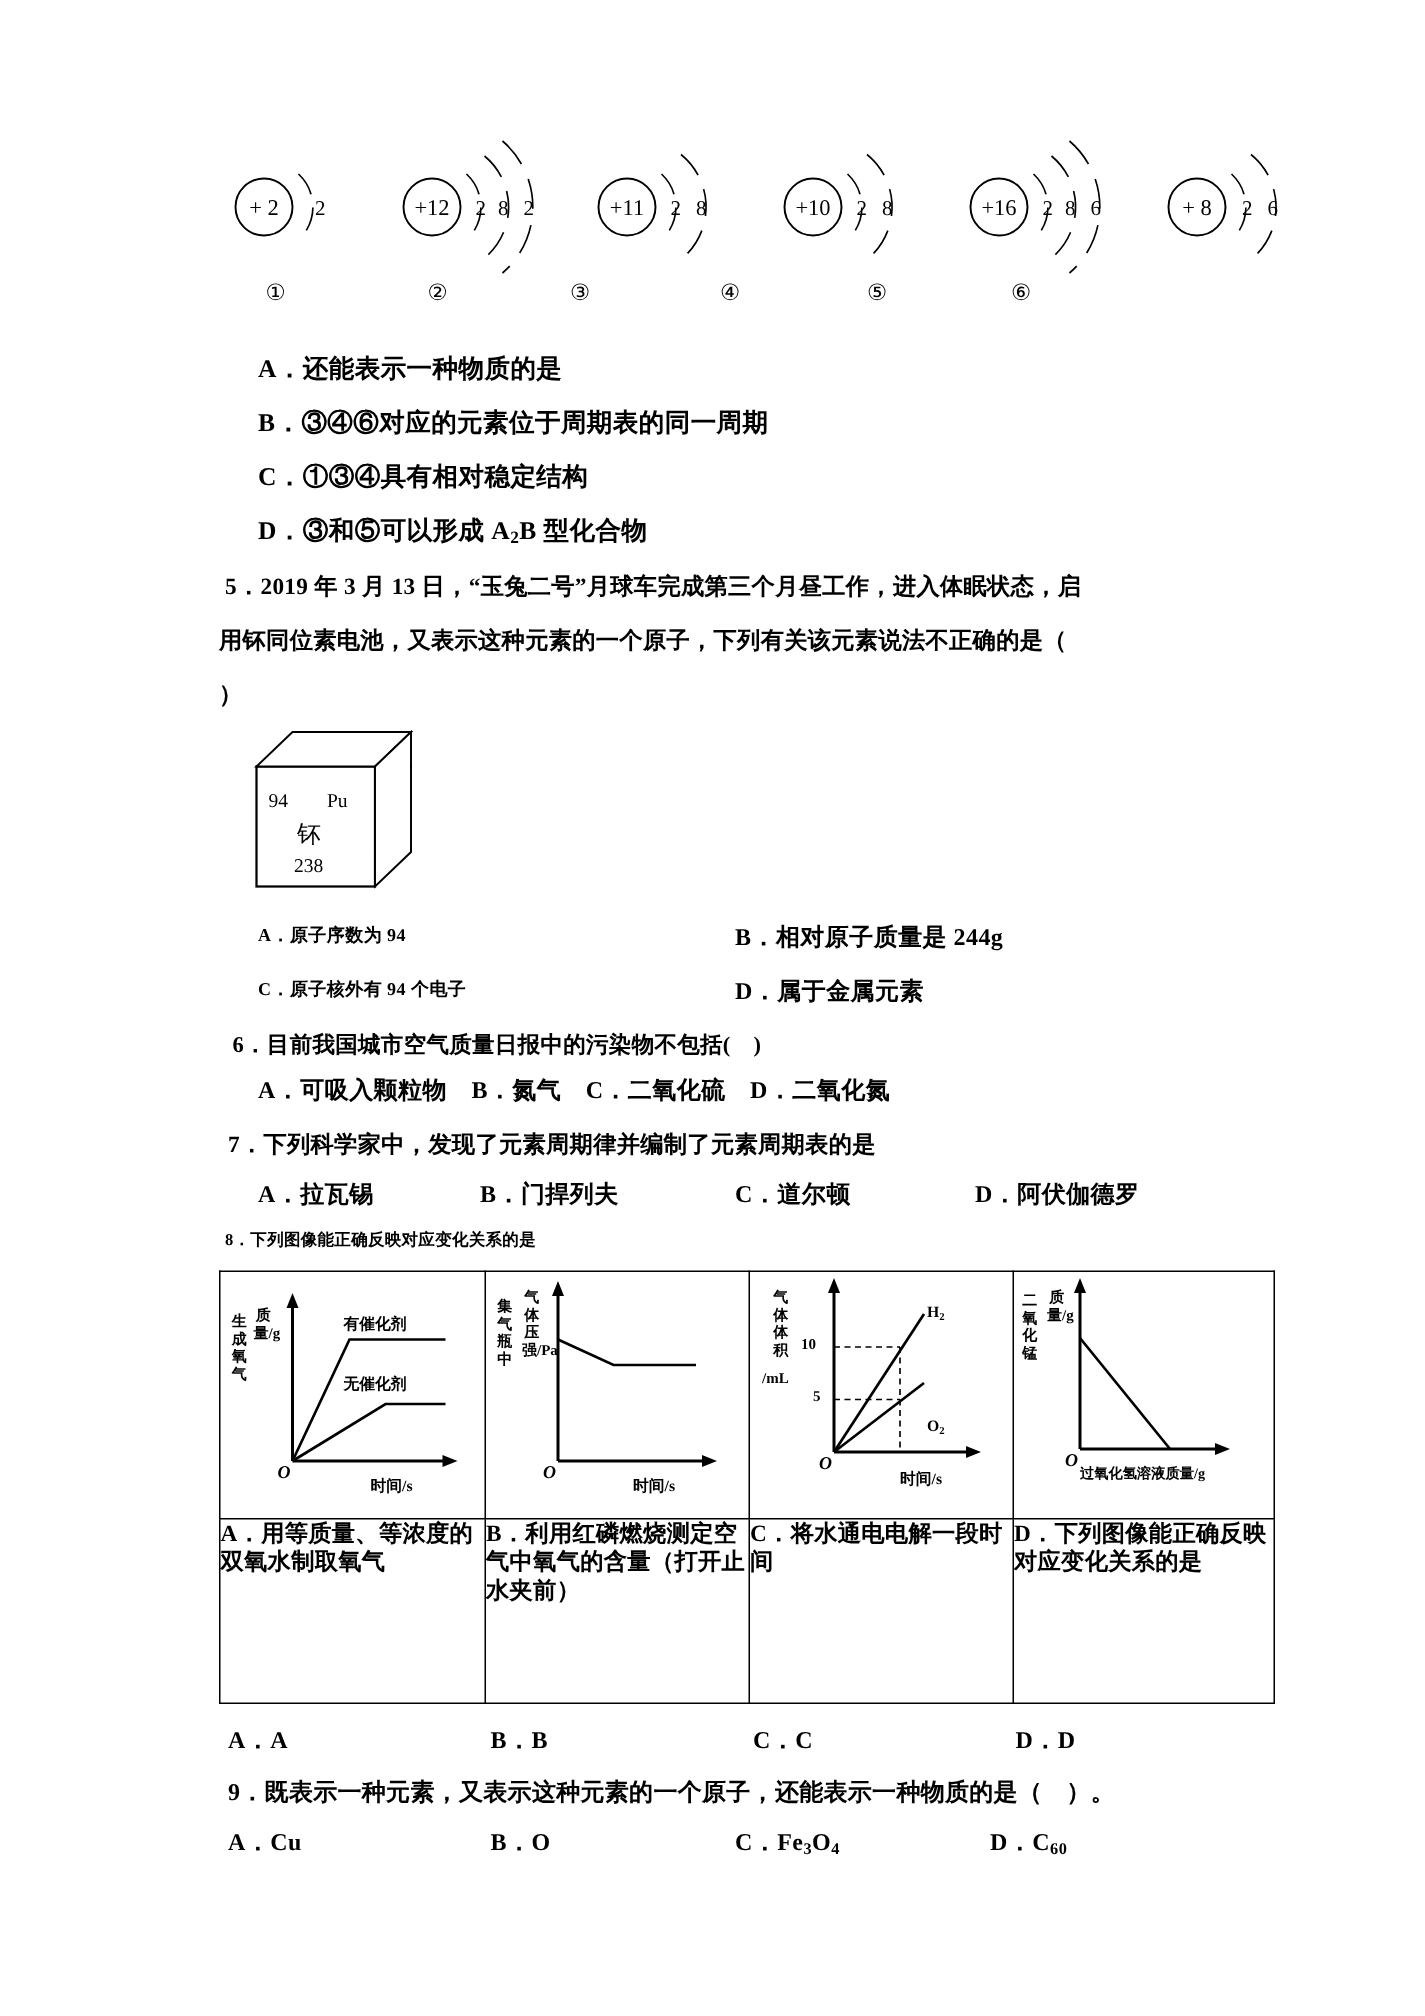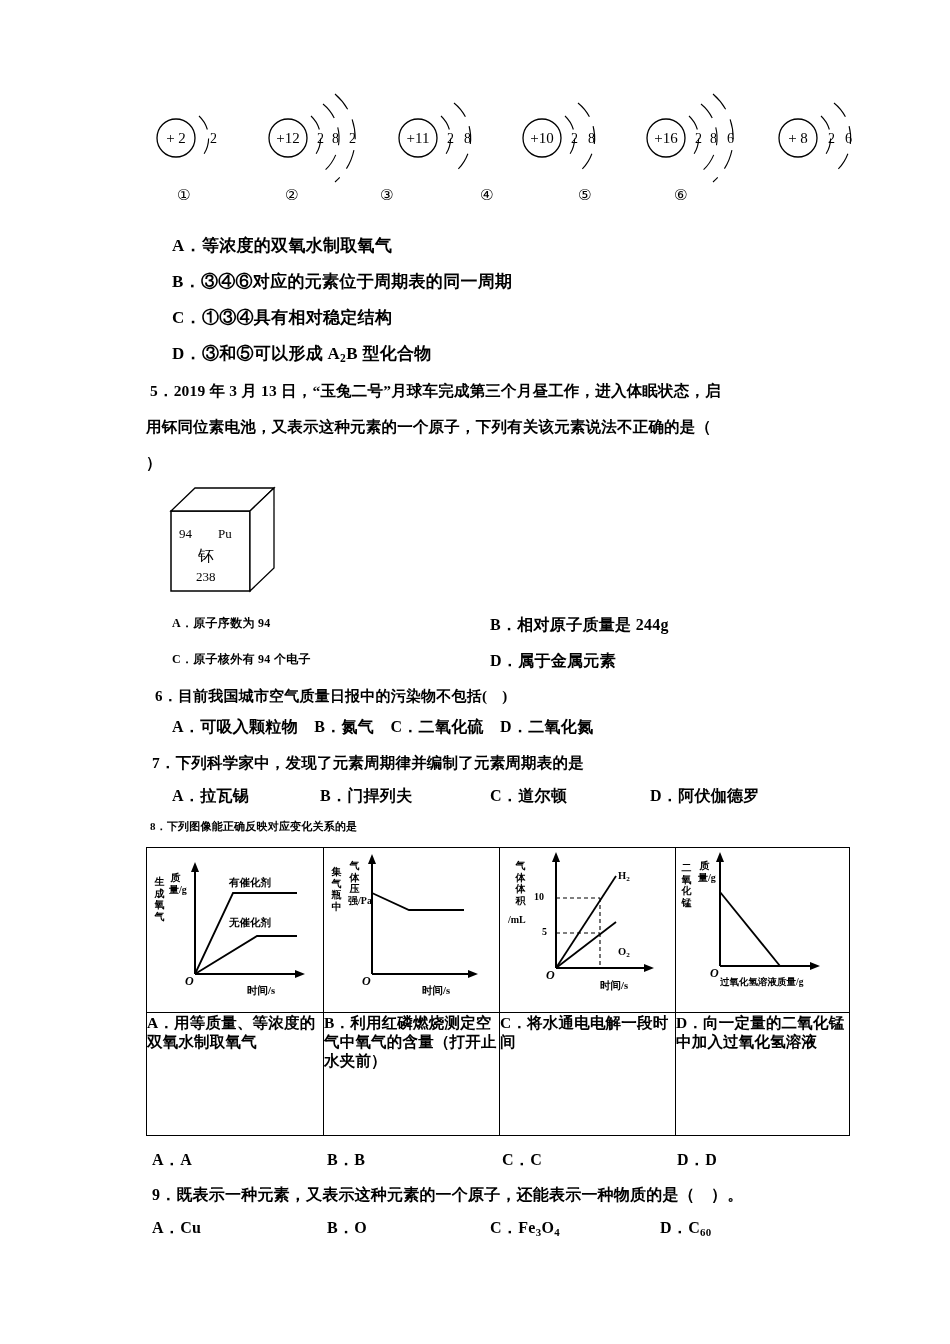--- a/index.html
+++ b/index.html
@@ -225,21 +225,21 @@
 
   <div class="index-row">
     <span class="index-lab" style="left:31px;">①</span>
     <span class="index-lab" style="left:139px;">②</span>
     <span class="index-lab" style="left:234px;">③</span>
     <span class="index-lab" style="left:334px;">④</span>
     <span class="index-lab" style="left:432px;">⑤</span>
     <span class="index-lab" style="left:528px;">⑥</span>
   </div>
 
-  <div class="opt-line" style="left:172px; top:234px;">A．等浓度的双氧水制取氧气</div>
+  <div class="opt-line" style="left:172px; top:234px;">A．还能表示一种物质的是</div>
   <div class="opt-line" style="left:172px; top:270px;">B．③④⑥对应的元素位于周期表的同一周期</div>
   <div class="opt-line" style="left:172px; top:306px;">C．①③④具有相对稳定结构</div>
   <div class="opt-line" style="left:172px; top:342px;"><span>D．③和⑤可以形成 A</span><sub>2</sub><span>B 型化合物</span></div>
 
   <div class="q-line" style="left:150px; top:381px; font-size:15.5px;">5．2019 年 3 月 13 日，“玉兔二号”月球车完成第三个月昼工作，进入体眠状态，启</div>
   <div class="q-line" style="left:146px; top:417px; font-size:15.5px;">用钚同位素电池，又表示这种元素的一个原子，下列有关该元素说法不正确的是（</div>
   <div class="q-line" style="left:146px; top:453px; font-size:15.5px;">）</div>
 
   <div class="cube-wrap">
     <svg width="120" height="112" viewBox="0 0 120 112">
@@ -356,21 +356,21 @@
           <div class="origin" style="left:34px; top:118px;">O</div>
           <div class="hlabel" style="left:44px; top:128px; font-size:9.5px;">过氧化氢溶液质量/g</div>
         </div>
       </td>
     </tr>
 
     <tr>
       <td class="caption-cell">A．用等质量、等浓度的双氧水制取氧气</td>
       <td class="caption-cell">B．利用红磷燃烧测定空气中氧气的含量（打开止水夹前）</td>
       <td class="caption-cell">C．将水通电电解一段时间</td>
-      <td class="caption-cell">D．向一定量的二氧化锰中加入过氧化氢溶液</td>
+      <td class="caption-cell">D．下列图像能正确反映对应变化关系的是</td>
     </tr>
   </tbody>
     </table>
 
   <div class="opt-line" style="left:152px; top:1150px; font-size:16px;">A．A</div>
   <div class="opt-line" style="left:327px; top:1150px; font-size:16px;">B．B</div>
   <div class="opt-line" style="left:502px; top:1150px; font-size:16px;">C．C</div>
   <div class="opt-line" style="left:677px; top:1150px; font-size:16px;">D．D</div>
 
   <div class="q-line" style="left:152px; top:1185px; font-size:16px;">9．既表示一种元素，又表示这种元素的一个原子，还能表示一种物质的是（　）。</div>

